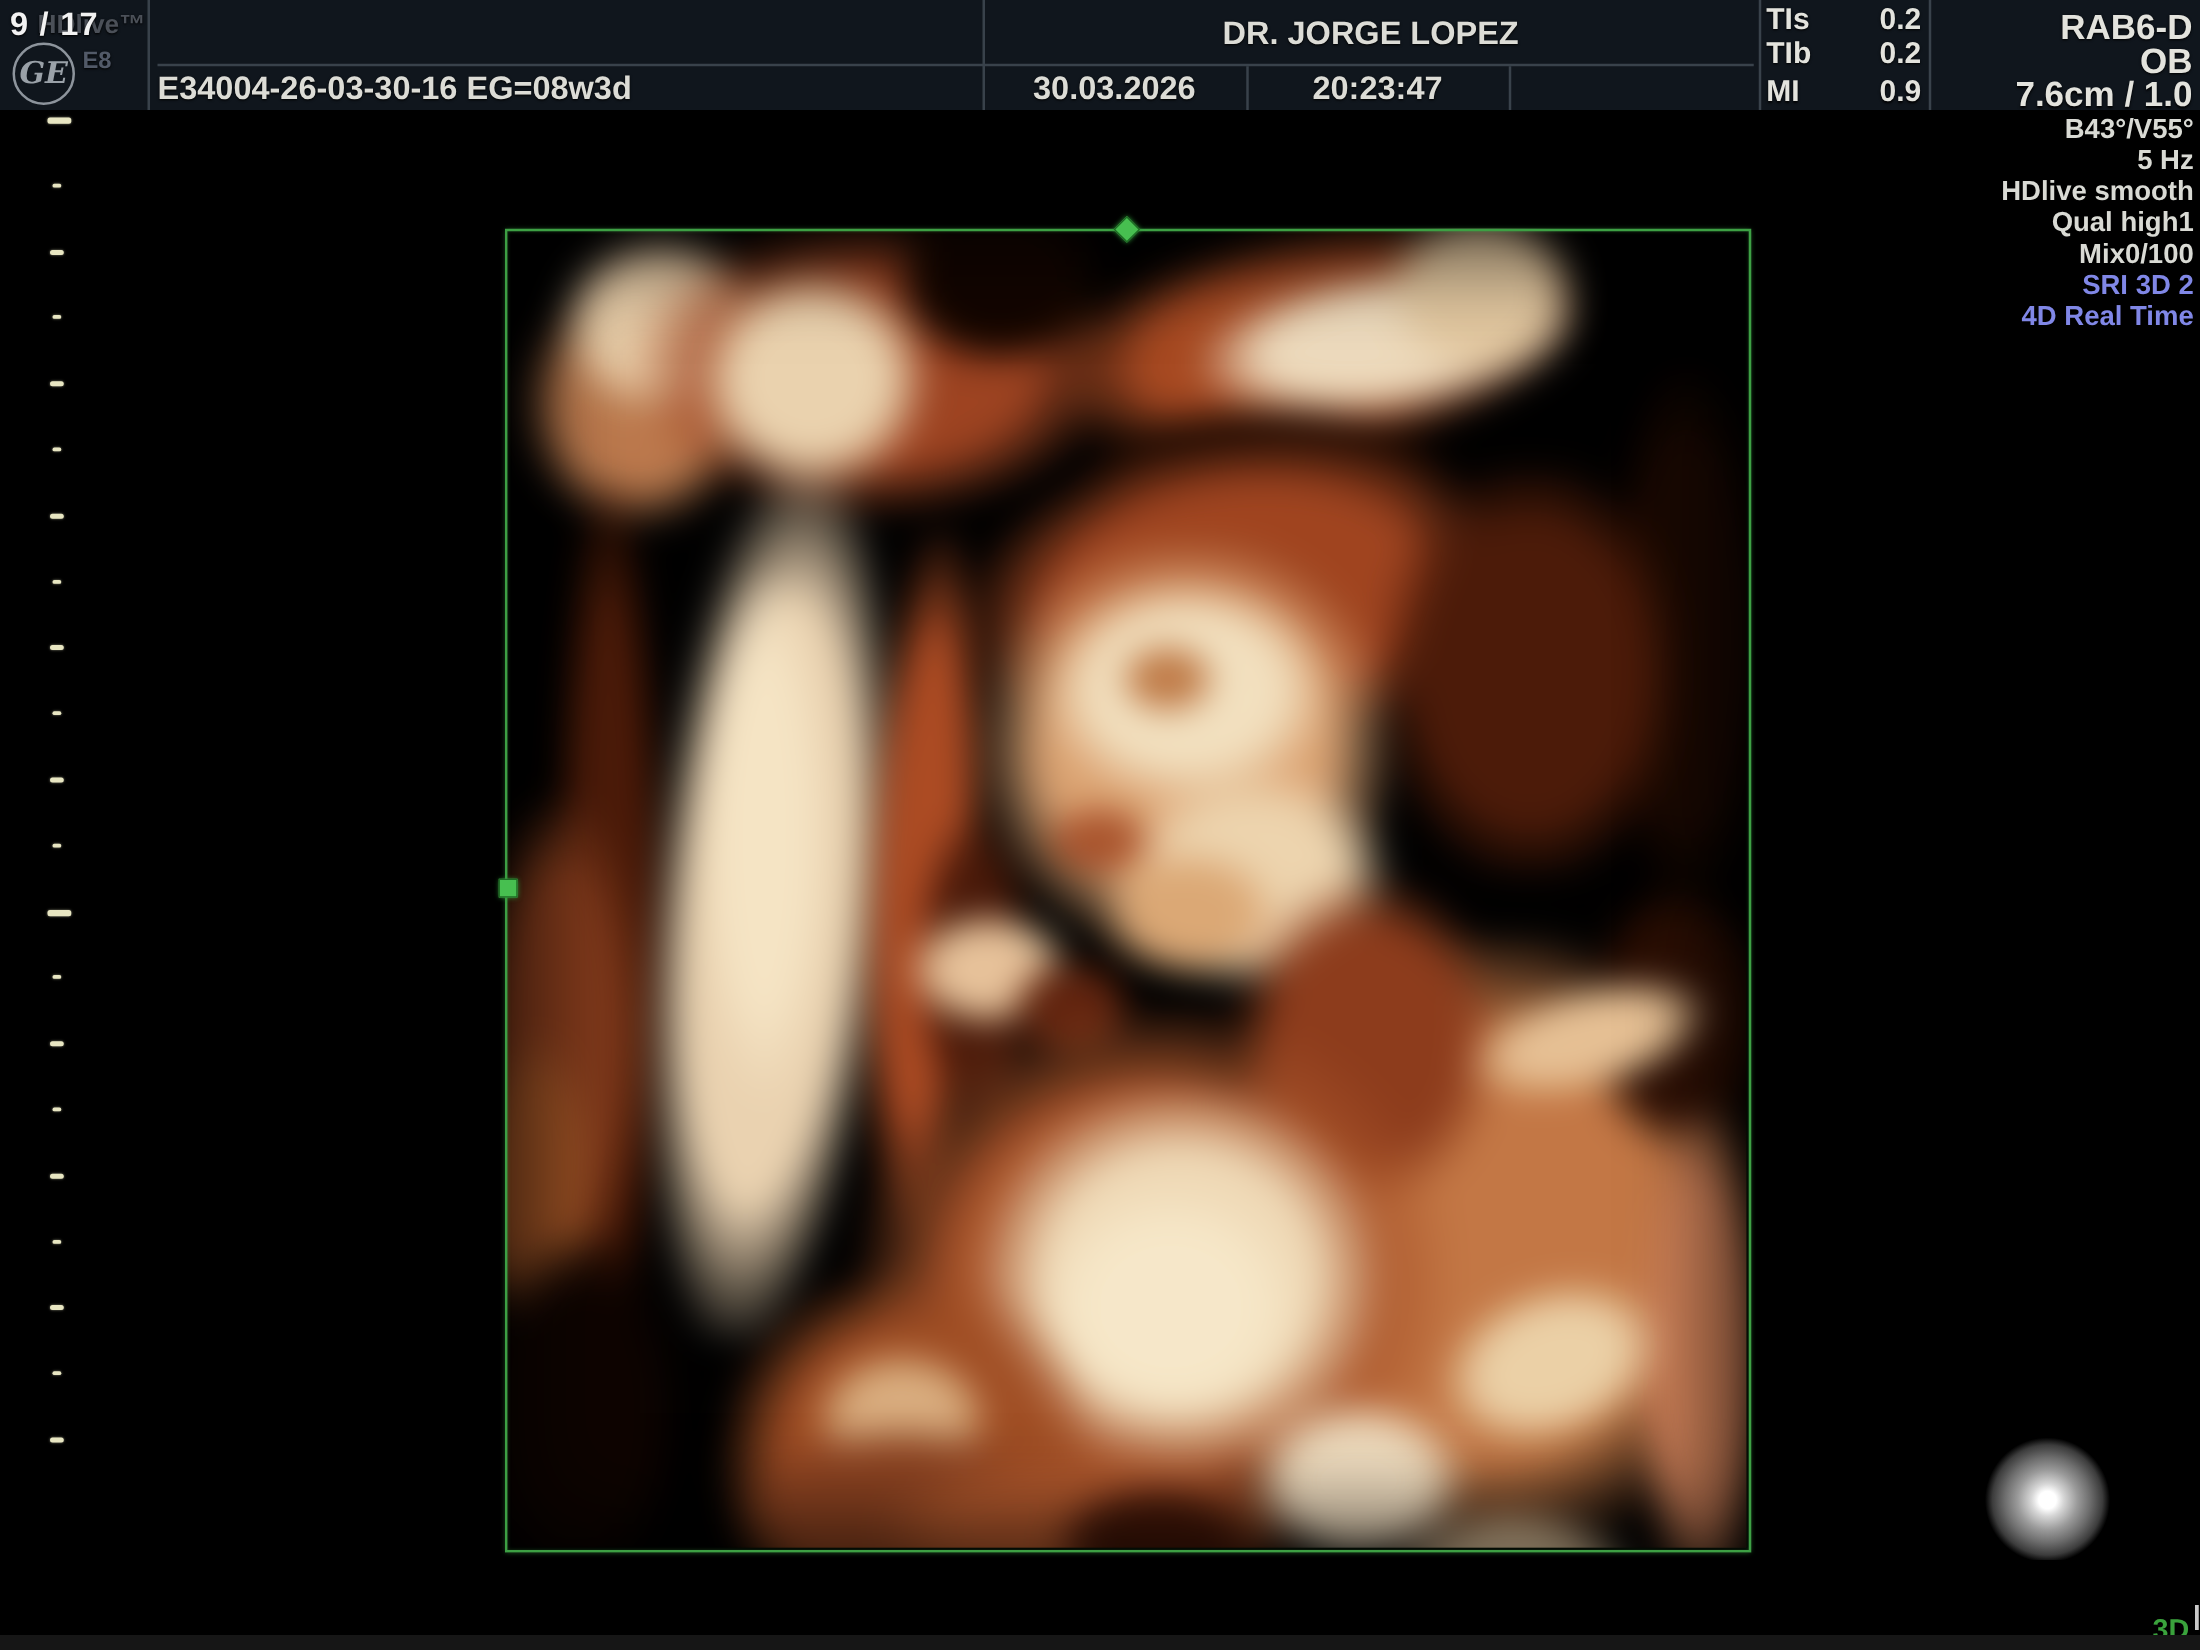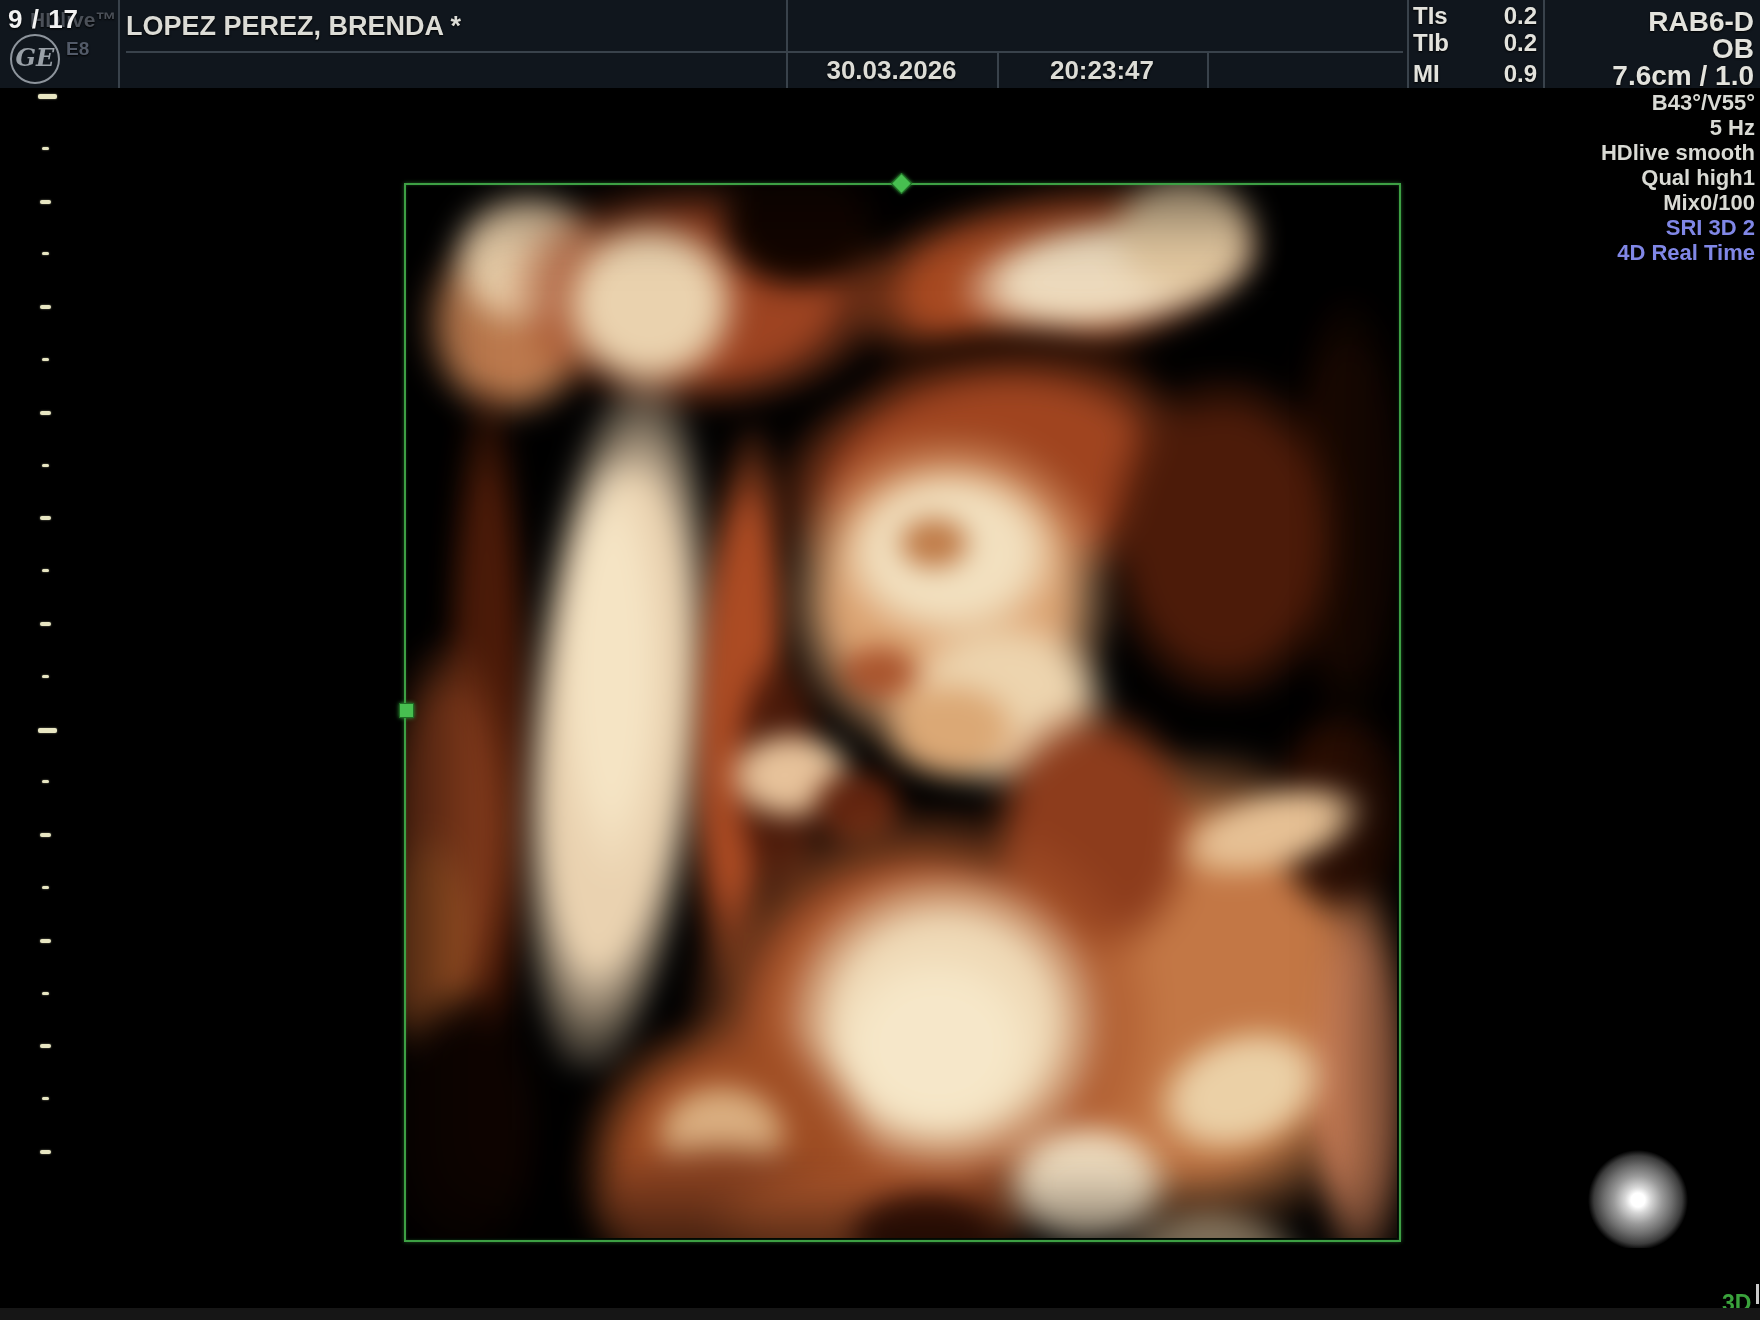--- a/index.html
+++ b/index.html
@@ -121,21 +121,22 @@
 <div class="abs" id="roi-box"></div>
 <div class="abs" id="roi-diamond"></div>
 <div class="abs" id="roi-square"></div>
 
 <div class="abs" id="header">
   <div class="htext" id="machine-name">HDlive™</div>
   <div class="htext" id="frame-counter">9 / 17</div>
   <div class="abs" id="ge-logo">GE</div>
   <div class="htext" id="model-label">E8</div>
 
-  <div class="htext" id="patient-name">LOPEZ PEREZ, BRENDA  *</div>
+  <div class="htext" id="patient-id">E34004-26-03-30-16  EG=08w3d</div>
+  <div class="htext" id="physician">DR. JORGE LOPEZ</div>
   <div class="htext" id="exam-date">30.03.2026</div>
   <div class="htext" id="exam-time">20:23:47</div>
 
   <div class="ti-row" style="top:2px;justify-content:space-between;">
     <span>TIs</span>
     <span>0.2</span>
   </div>
   <div class="ti-row" style="top:29px;text-align:right;">
     <span>TIb</span>
     <span>0.2</span>

